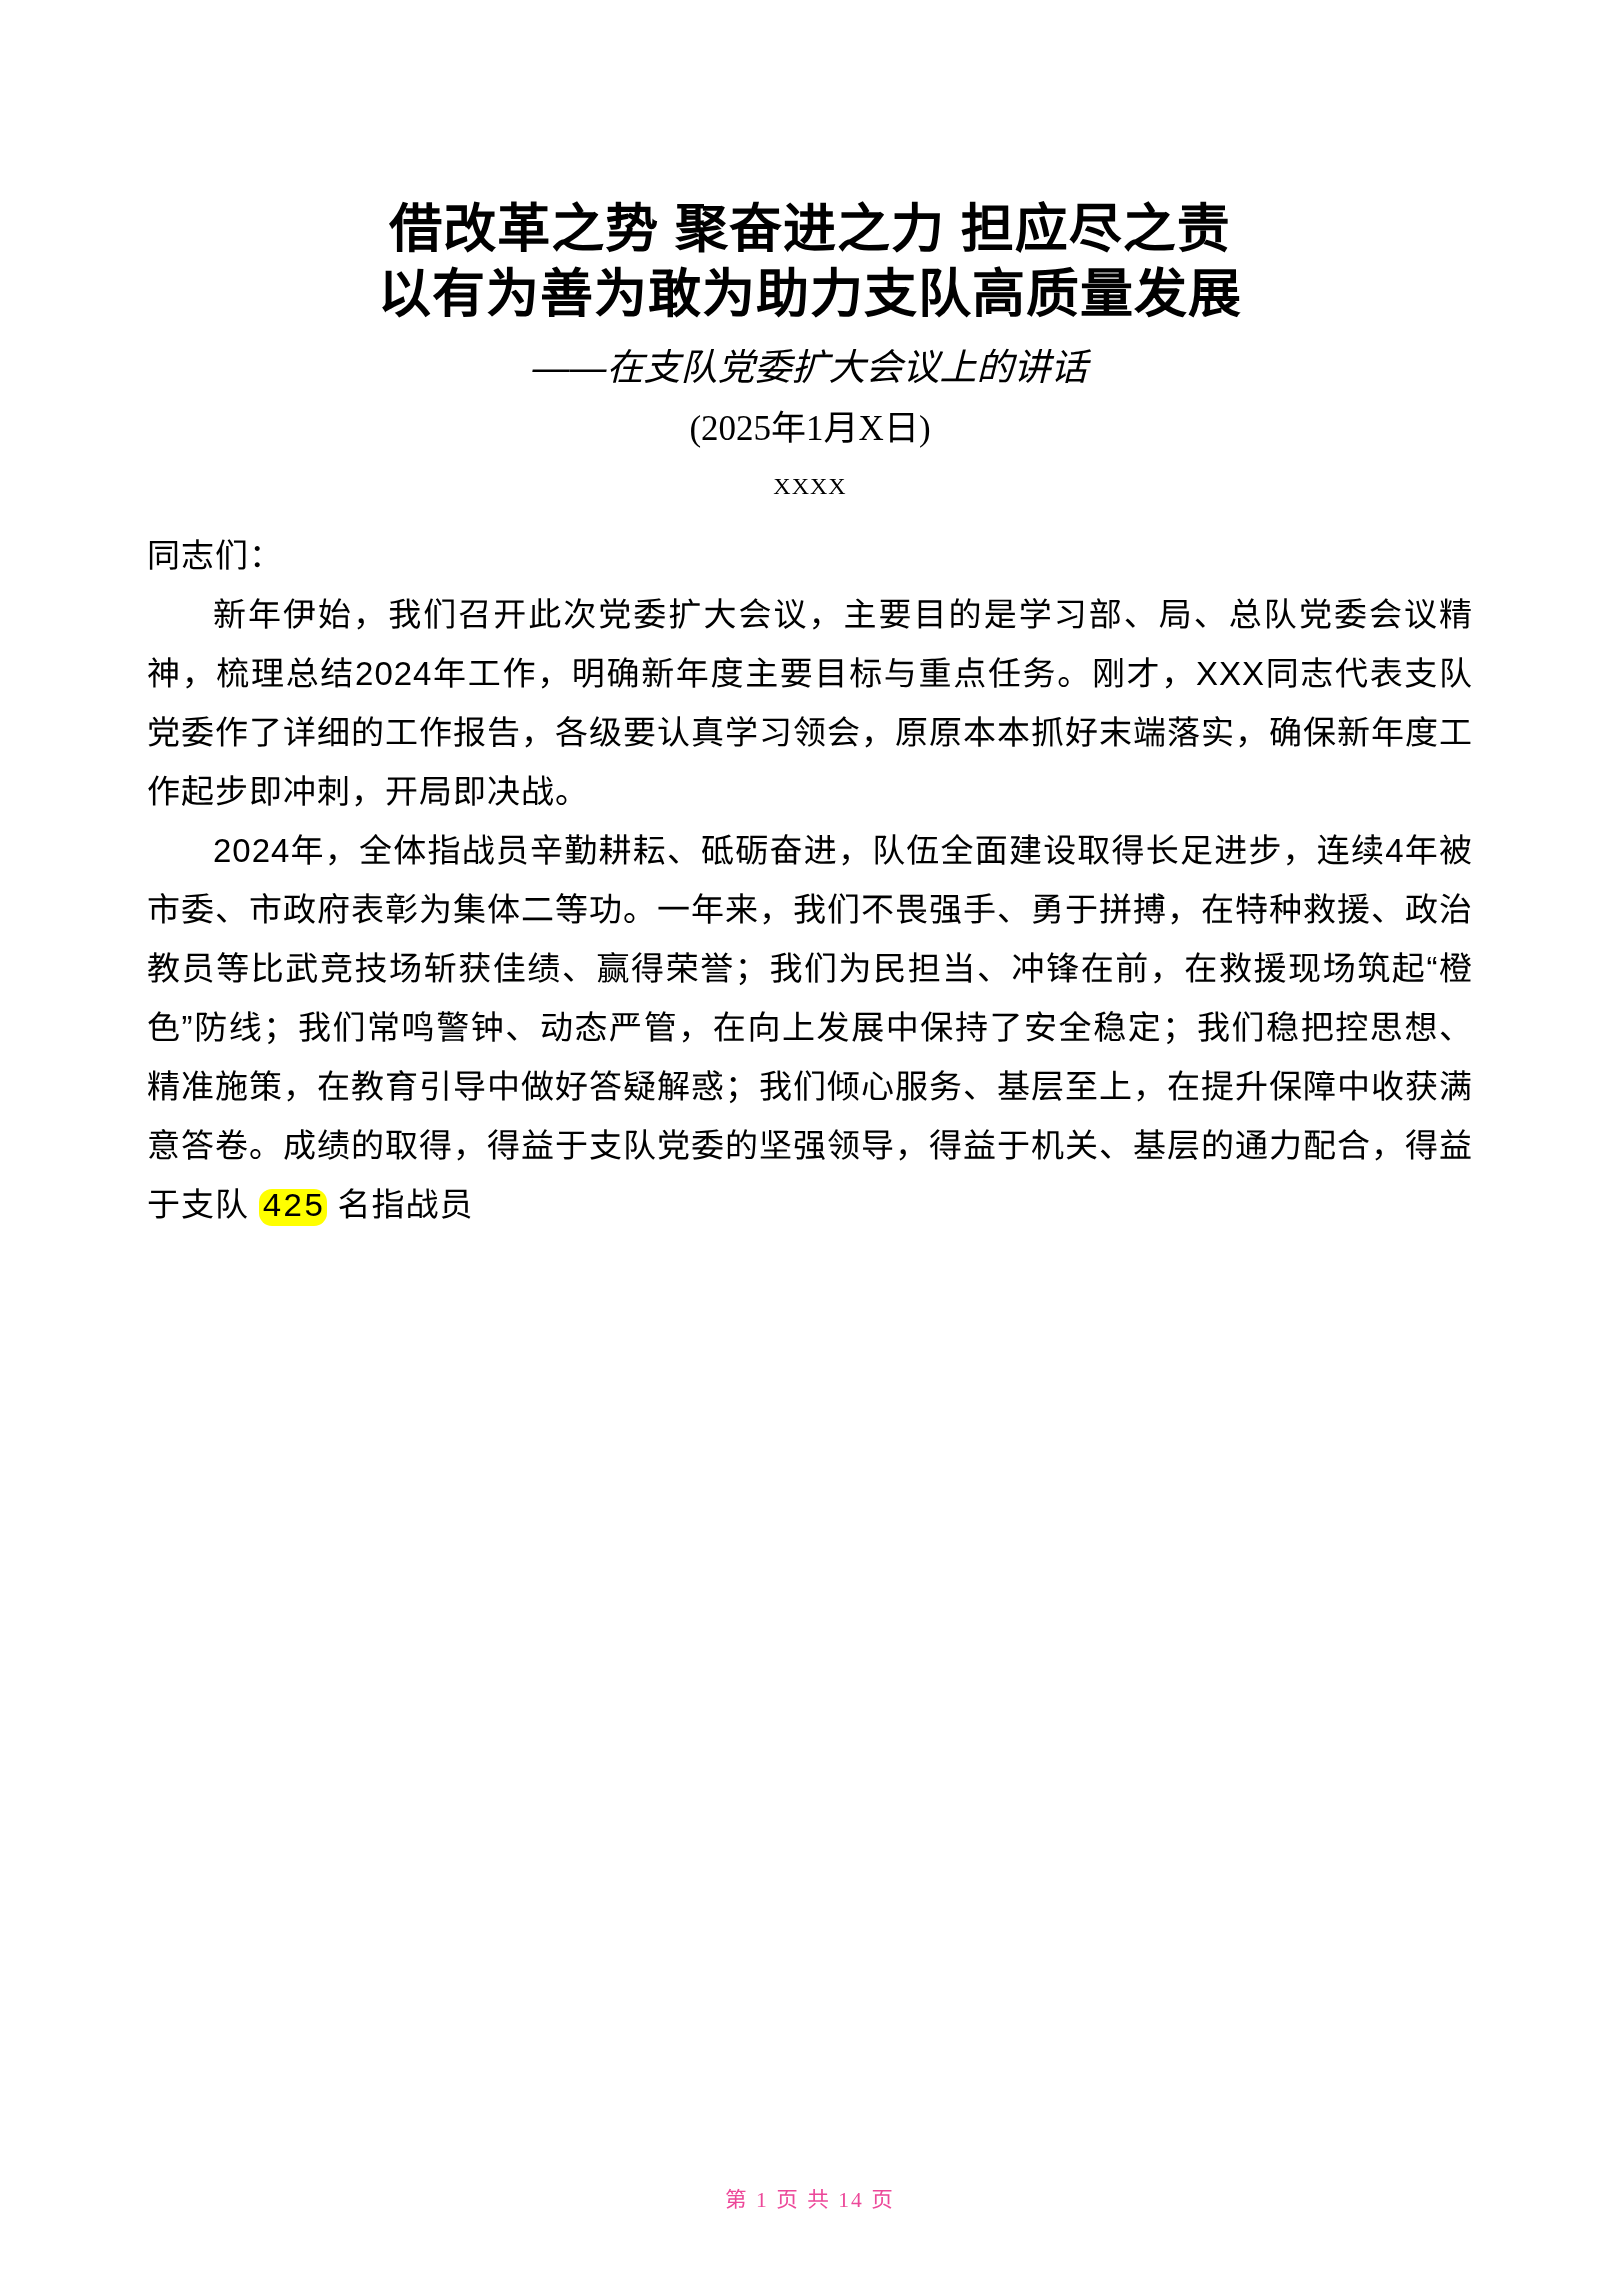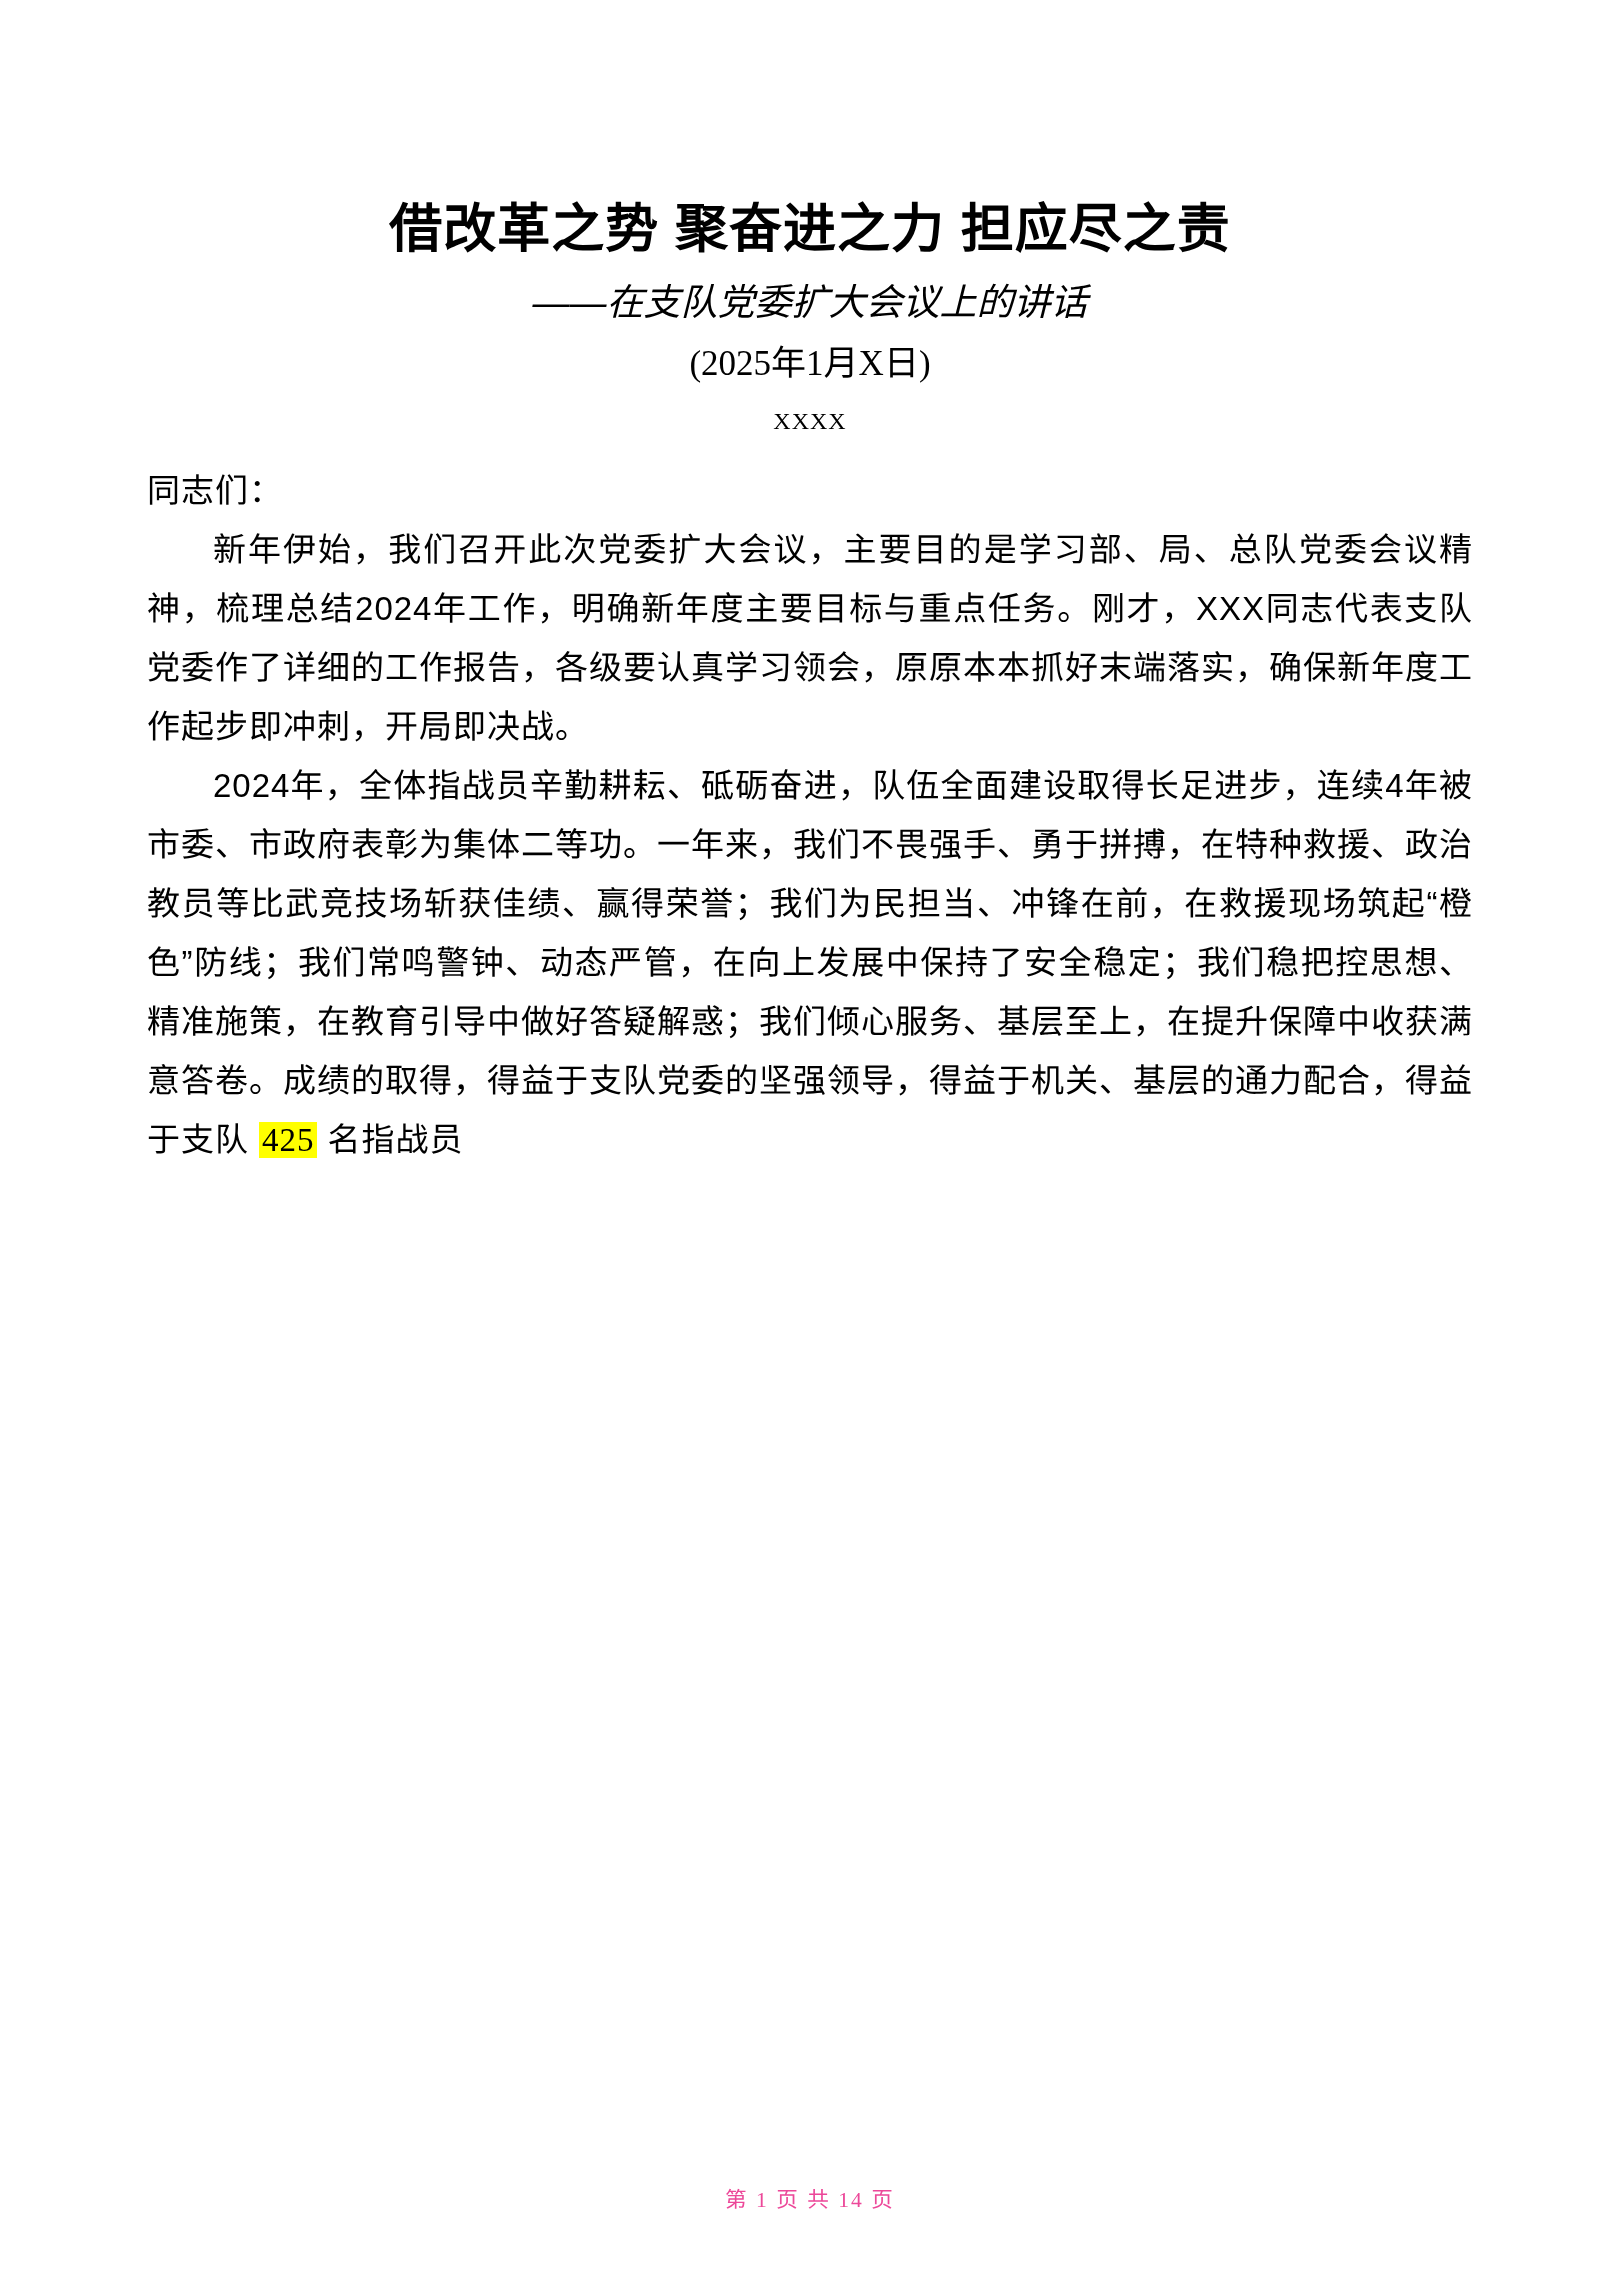--- a/index.html
+++ b/index.html
@@ -58,41 +58,43 @@
     letter-spacing: 1px;
   }
   .salutation {
     text-indent: 0;
   }
   .para {
     text-indent: 2em;
   }
   mark.hl {
     padding: 0 2.9px;
-    font-family: Liberation Serif, serif;
+    font-family: Liberation Mono, monospace;
+    border-radius: 13px;
   }
   .footer {
     position: absolute;
     bottom: 80px;
     left: 0;
     width: 100%;
     text-align: center;
     font-size: 21.6px;
     letter-spacing: 2px;
     color: #ec4899;
     font-family: "Liberation Serif", "DejaVu Serif", serif;
   }
 </style>
 </head>
 <body style="color: rgb(0, 0, 0); background: rgb(255, 255, 255);">
 
 <div class="page">
 
   <h1 class="title">
     <span class="title-line">借改革之势 聚奋进之力 担应尽之责</span>
+    <span class="title-line">以有为善为敢为助力支队高质量发展</span>
   </h1>
 
   <div class="subtitle">——在支队党委扩大会议上的讲话</div>
 
   <div class="doc-date">(2025年1月X日)</div>
 
   <div class="doc-author">XXXX</div>
 
   <div class="doc-body">
 

